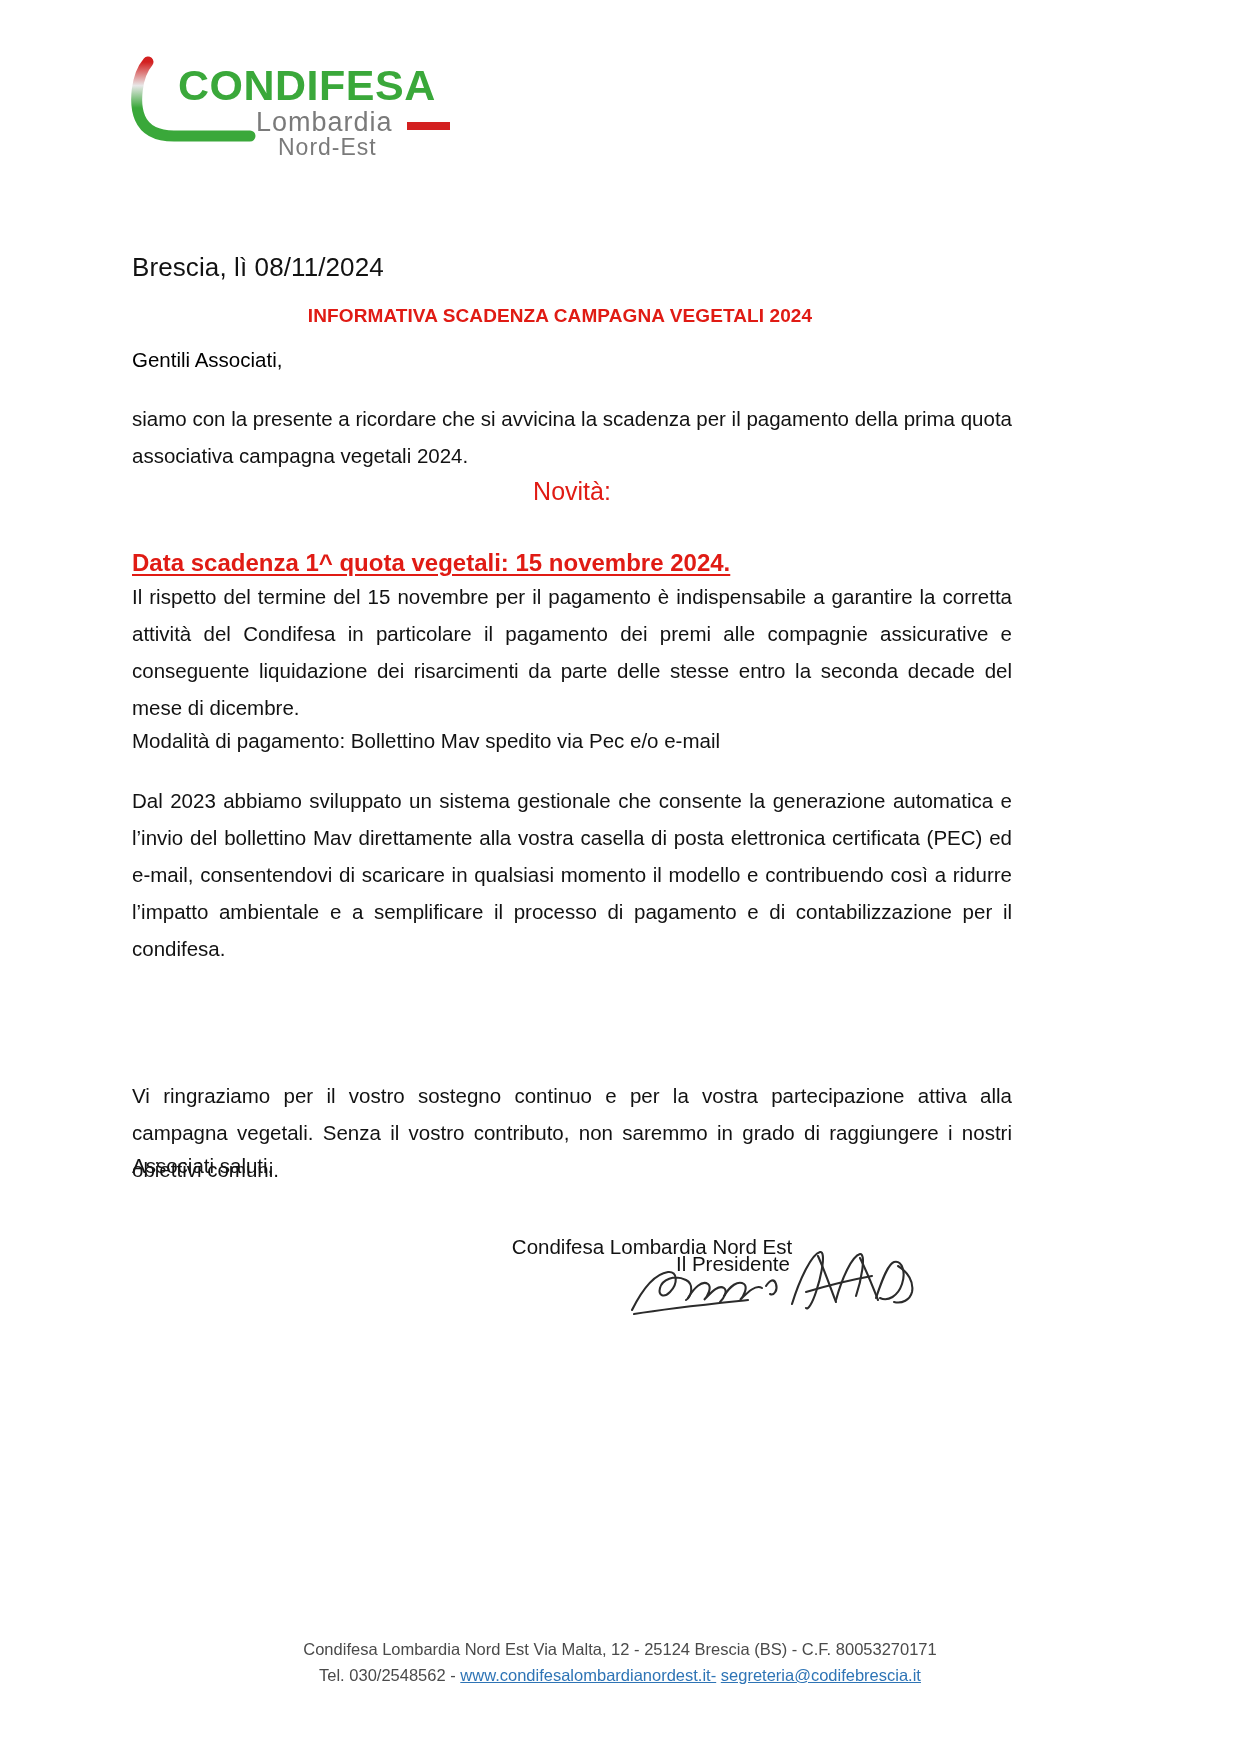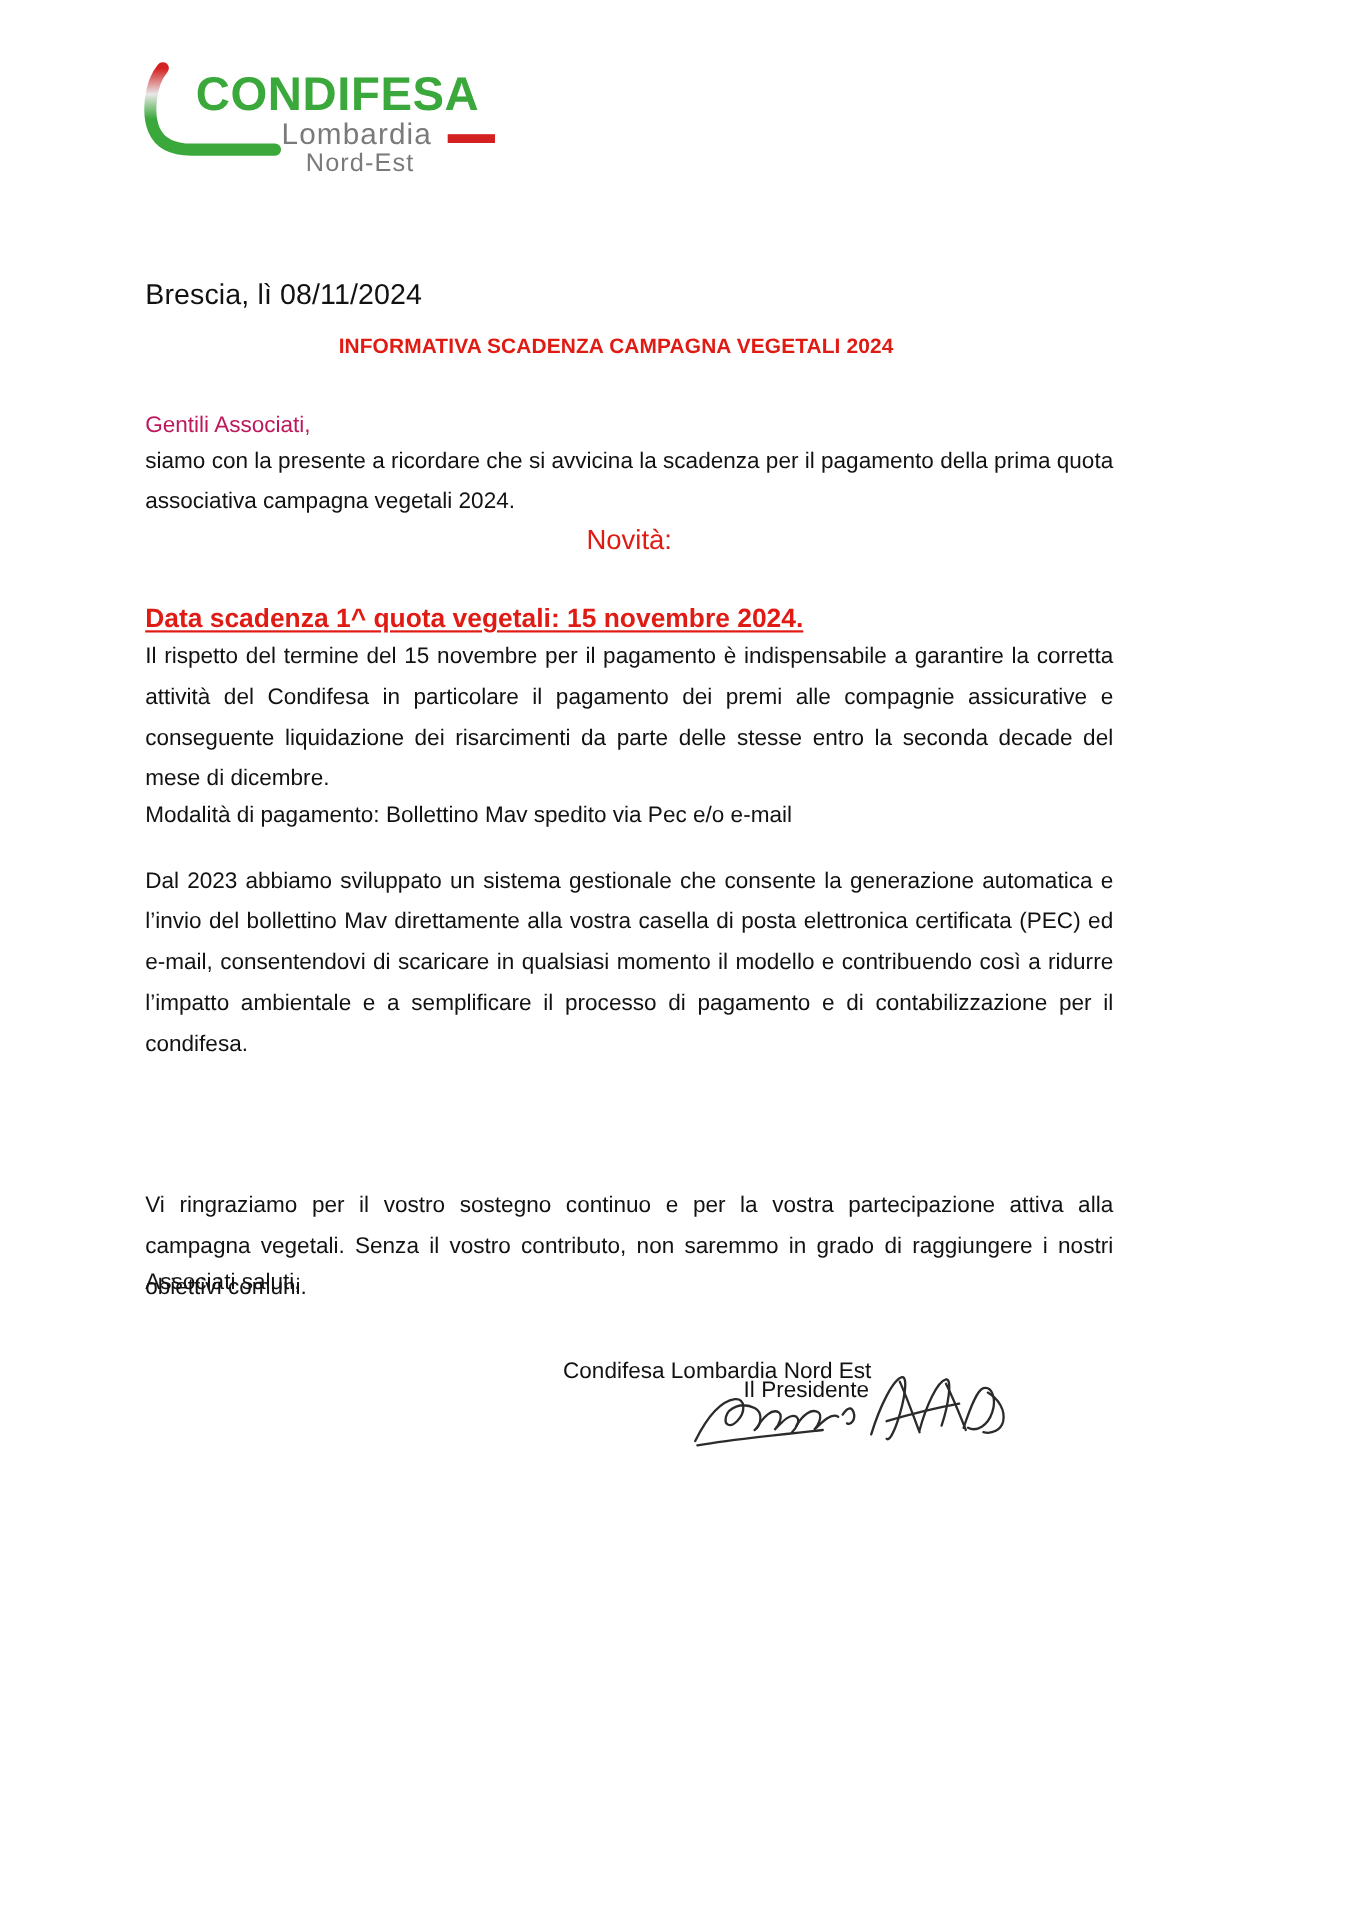--- a/index.html
+++ b/index.html
@@ -47,23 +47,23 @@
     width: 880px;
     text-align: center;
     color: #E01B14;
     font-weight: bold;
     font-size: 19px;
     letter-spacing: 0.1px;
   }
   .salutation {
     position: absolute;
     left: 132px;
-    top: 375px;
-    font-size: 20.5px;
-    color: #be185d;
+    top: 348px;
+    font-size: 20.5px;
+    color: #000000;
     text-align: right;
   }
   .para {
     position: absolute;
     left: 132px;
     width: 880px;
     font-size: 20.5px;
     line-height: 37px;
     color: #121212;
     text-align: justify;
@@ -216,14 +216,22 @@
         <path d="M198 18 C206 36, 212 54, 216 64"></path>
         <path d="M216 62 C222 40, 232 18, 240 16 C246 15, 242 40, 236 58"></path>
         <path d="M240 20 C248 36, 254 52, 258 62"></path>
         <path d="M256 60 C262 42, 268 26, 274 24 C282 22, 286 34, 282 46 C278 58, 268 64, 260 60"></path>
         <path d="M278 28 C288 34, 294 44, 292 54 C290 62, 282 66, 274 64"></path>
         <path d="M186 54 C206 48, 230 42, 252 38"></path>
       </g>
     </svg>
   </div>
 
+  <div class="footer">
+    <div>Condifesa Lombardia Nord Est Via Malta, 12 -  25124 Brescia (BS) - C.F. 80053270171</div>
+    <div>
+      <span>Tel. 030/2548562  -</span>
+      <span class="link">www.condifesalombardianordest.it-</span>
+      <span class="link">segreteria@codifebrescia.it</span>
+    </div>
+  </div>
 
 </div>
 
 </body></html>

